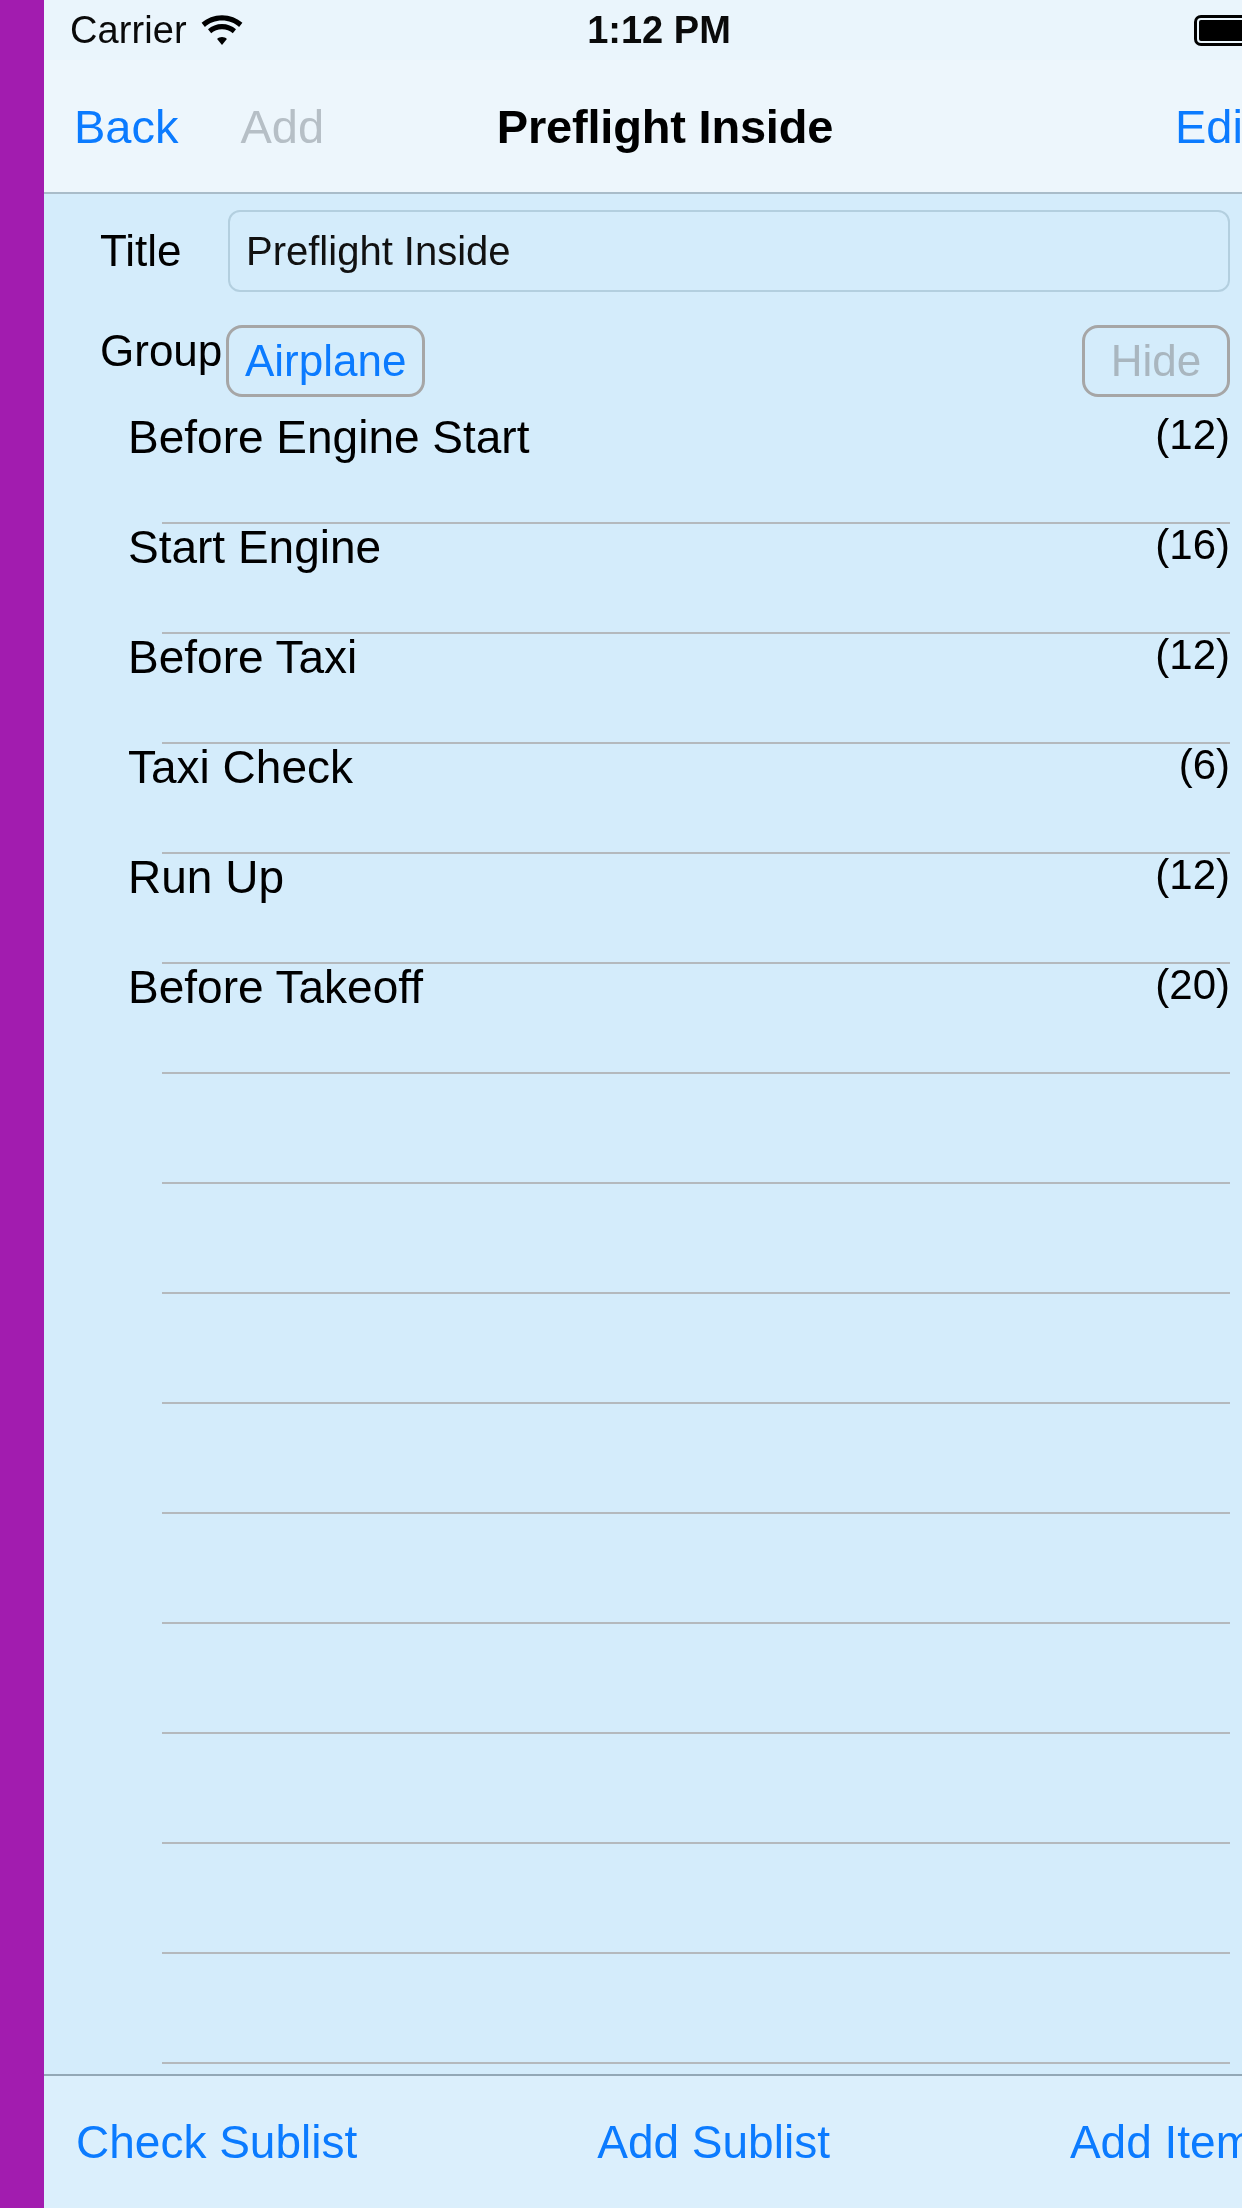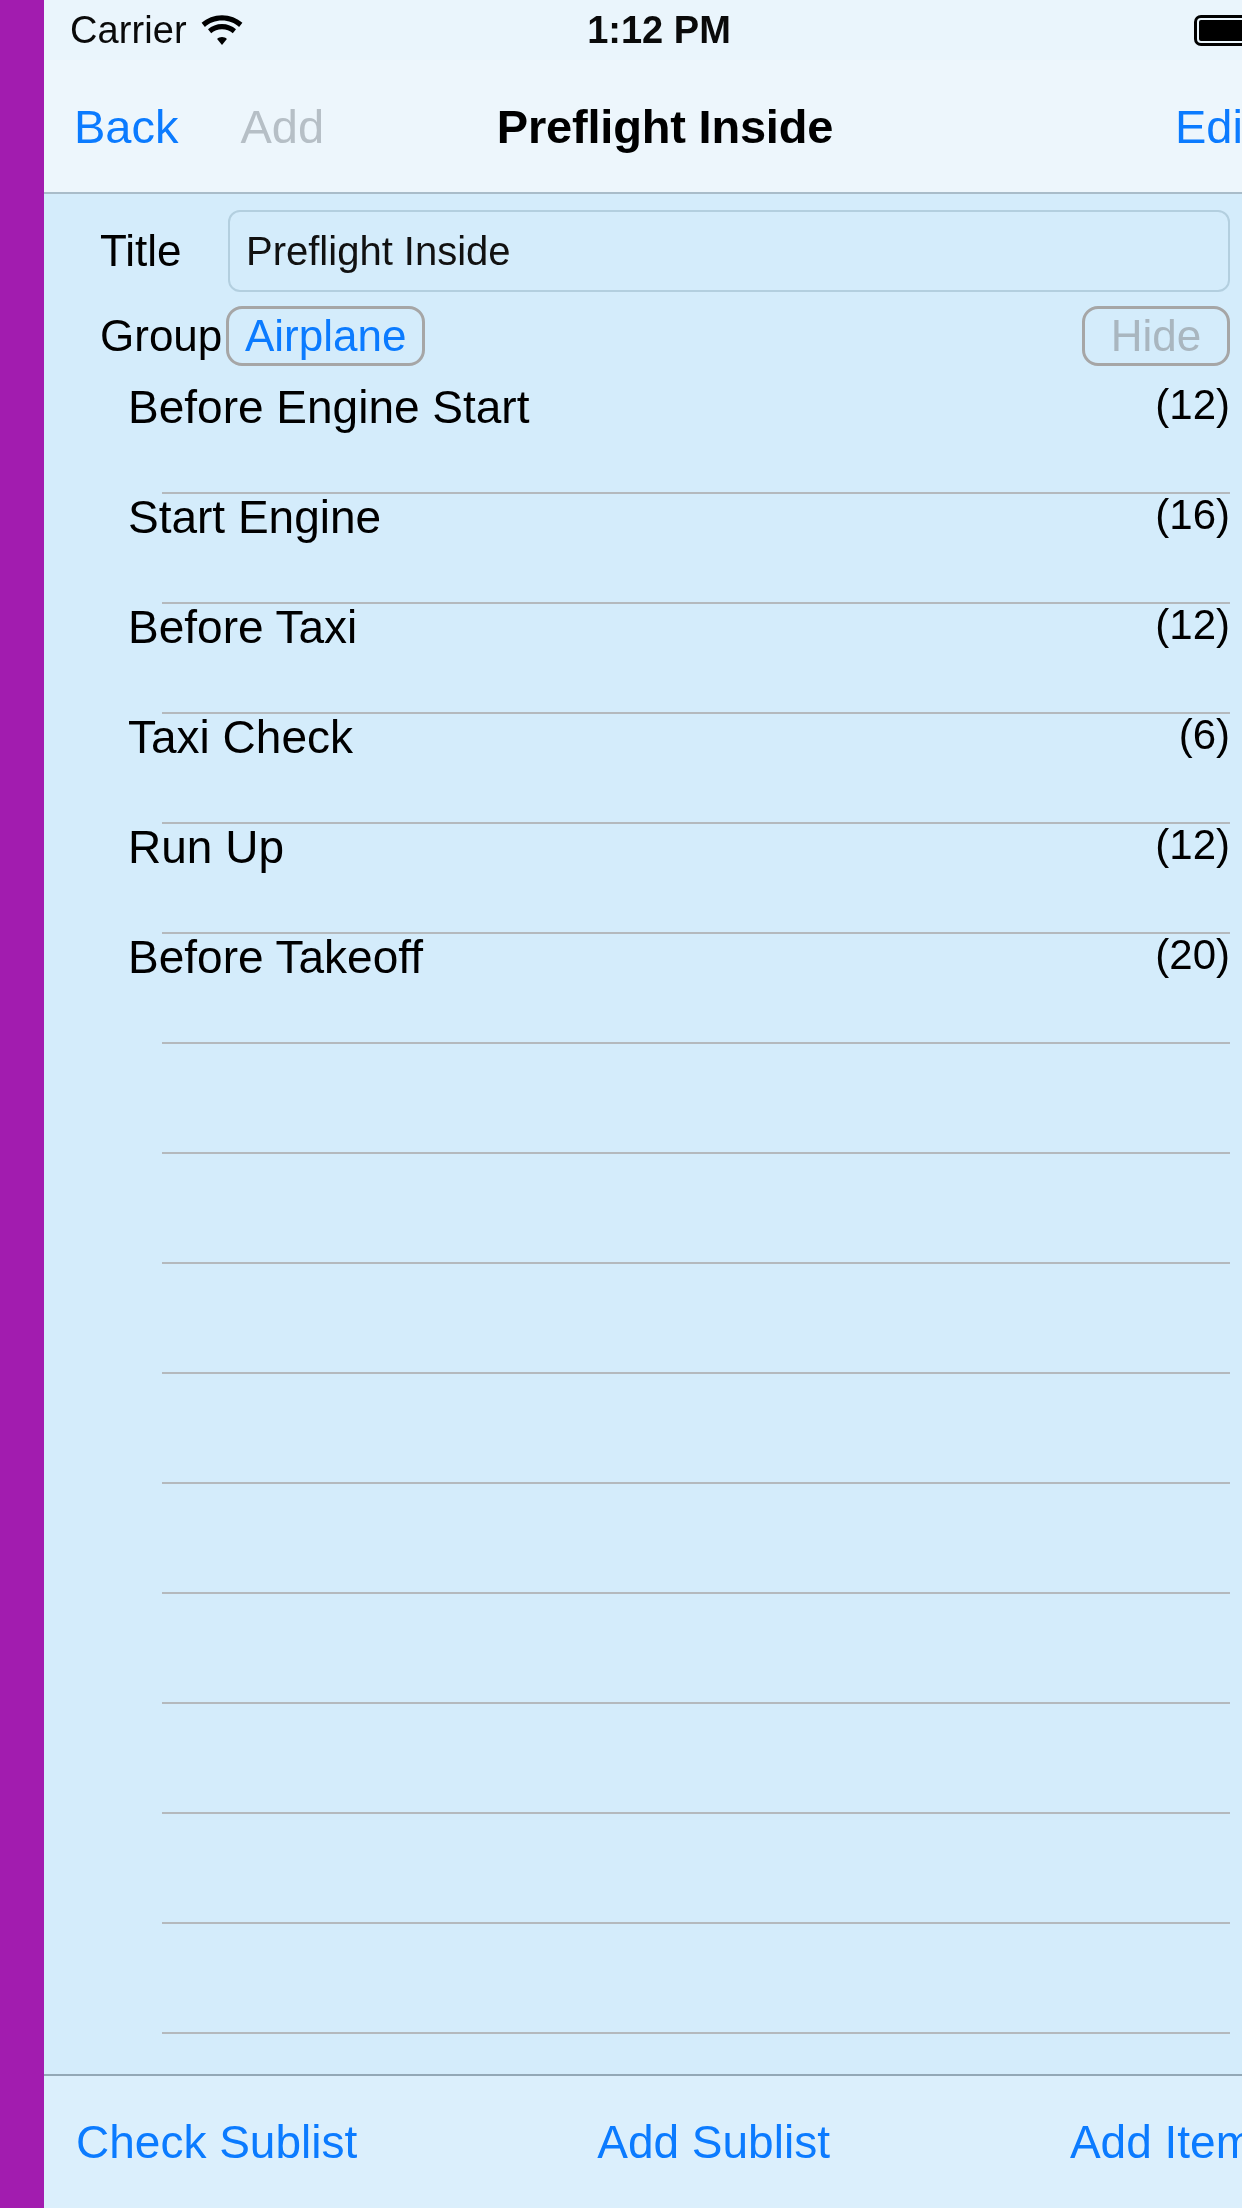--- a/index.html
+++ b/index.html
@@ -193,34 +193,35 @@
   .group-label {
     font-size: 44px;
     color: #000;
     line-height: 1;
     width: 104px;
     white-space: nowrap;
   }
   .pill-btn {
     margin-left: 22px;
     min-width: 148px;
-    height: 60px;
+    height: 72px;
     box-sizing: border-box;
     background: transparent;
     border: 3px solid #a6a6a6;
     border-radius: 16px;
     font-size: 44px;
     font-family: inherit;
     color: #0b7bff;
     line-height: 1;
     padding: 0 16px;
     cursor: pointer;
     display: flex;
     align-items: center;
     justify-content: center;
+    margin-top: 20px;
   }
   .pill-btn.disabled {
     color: #a9b6bf;
     cursor: default;
   }
   .hide-btn {
     margin-left: auto;
     width: 136px;
   }
 

